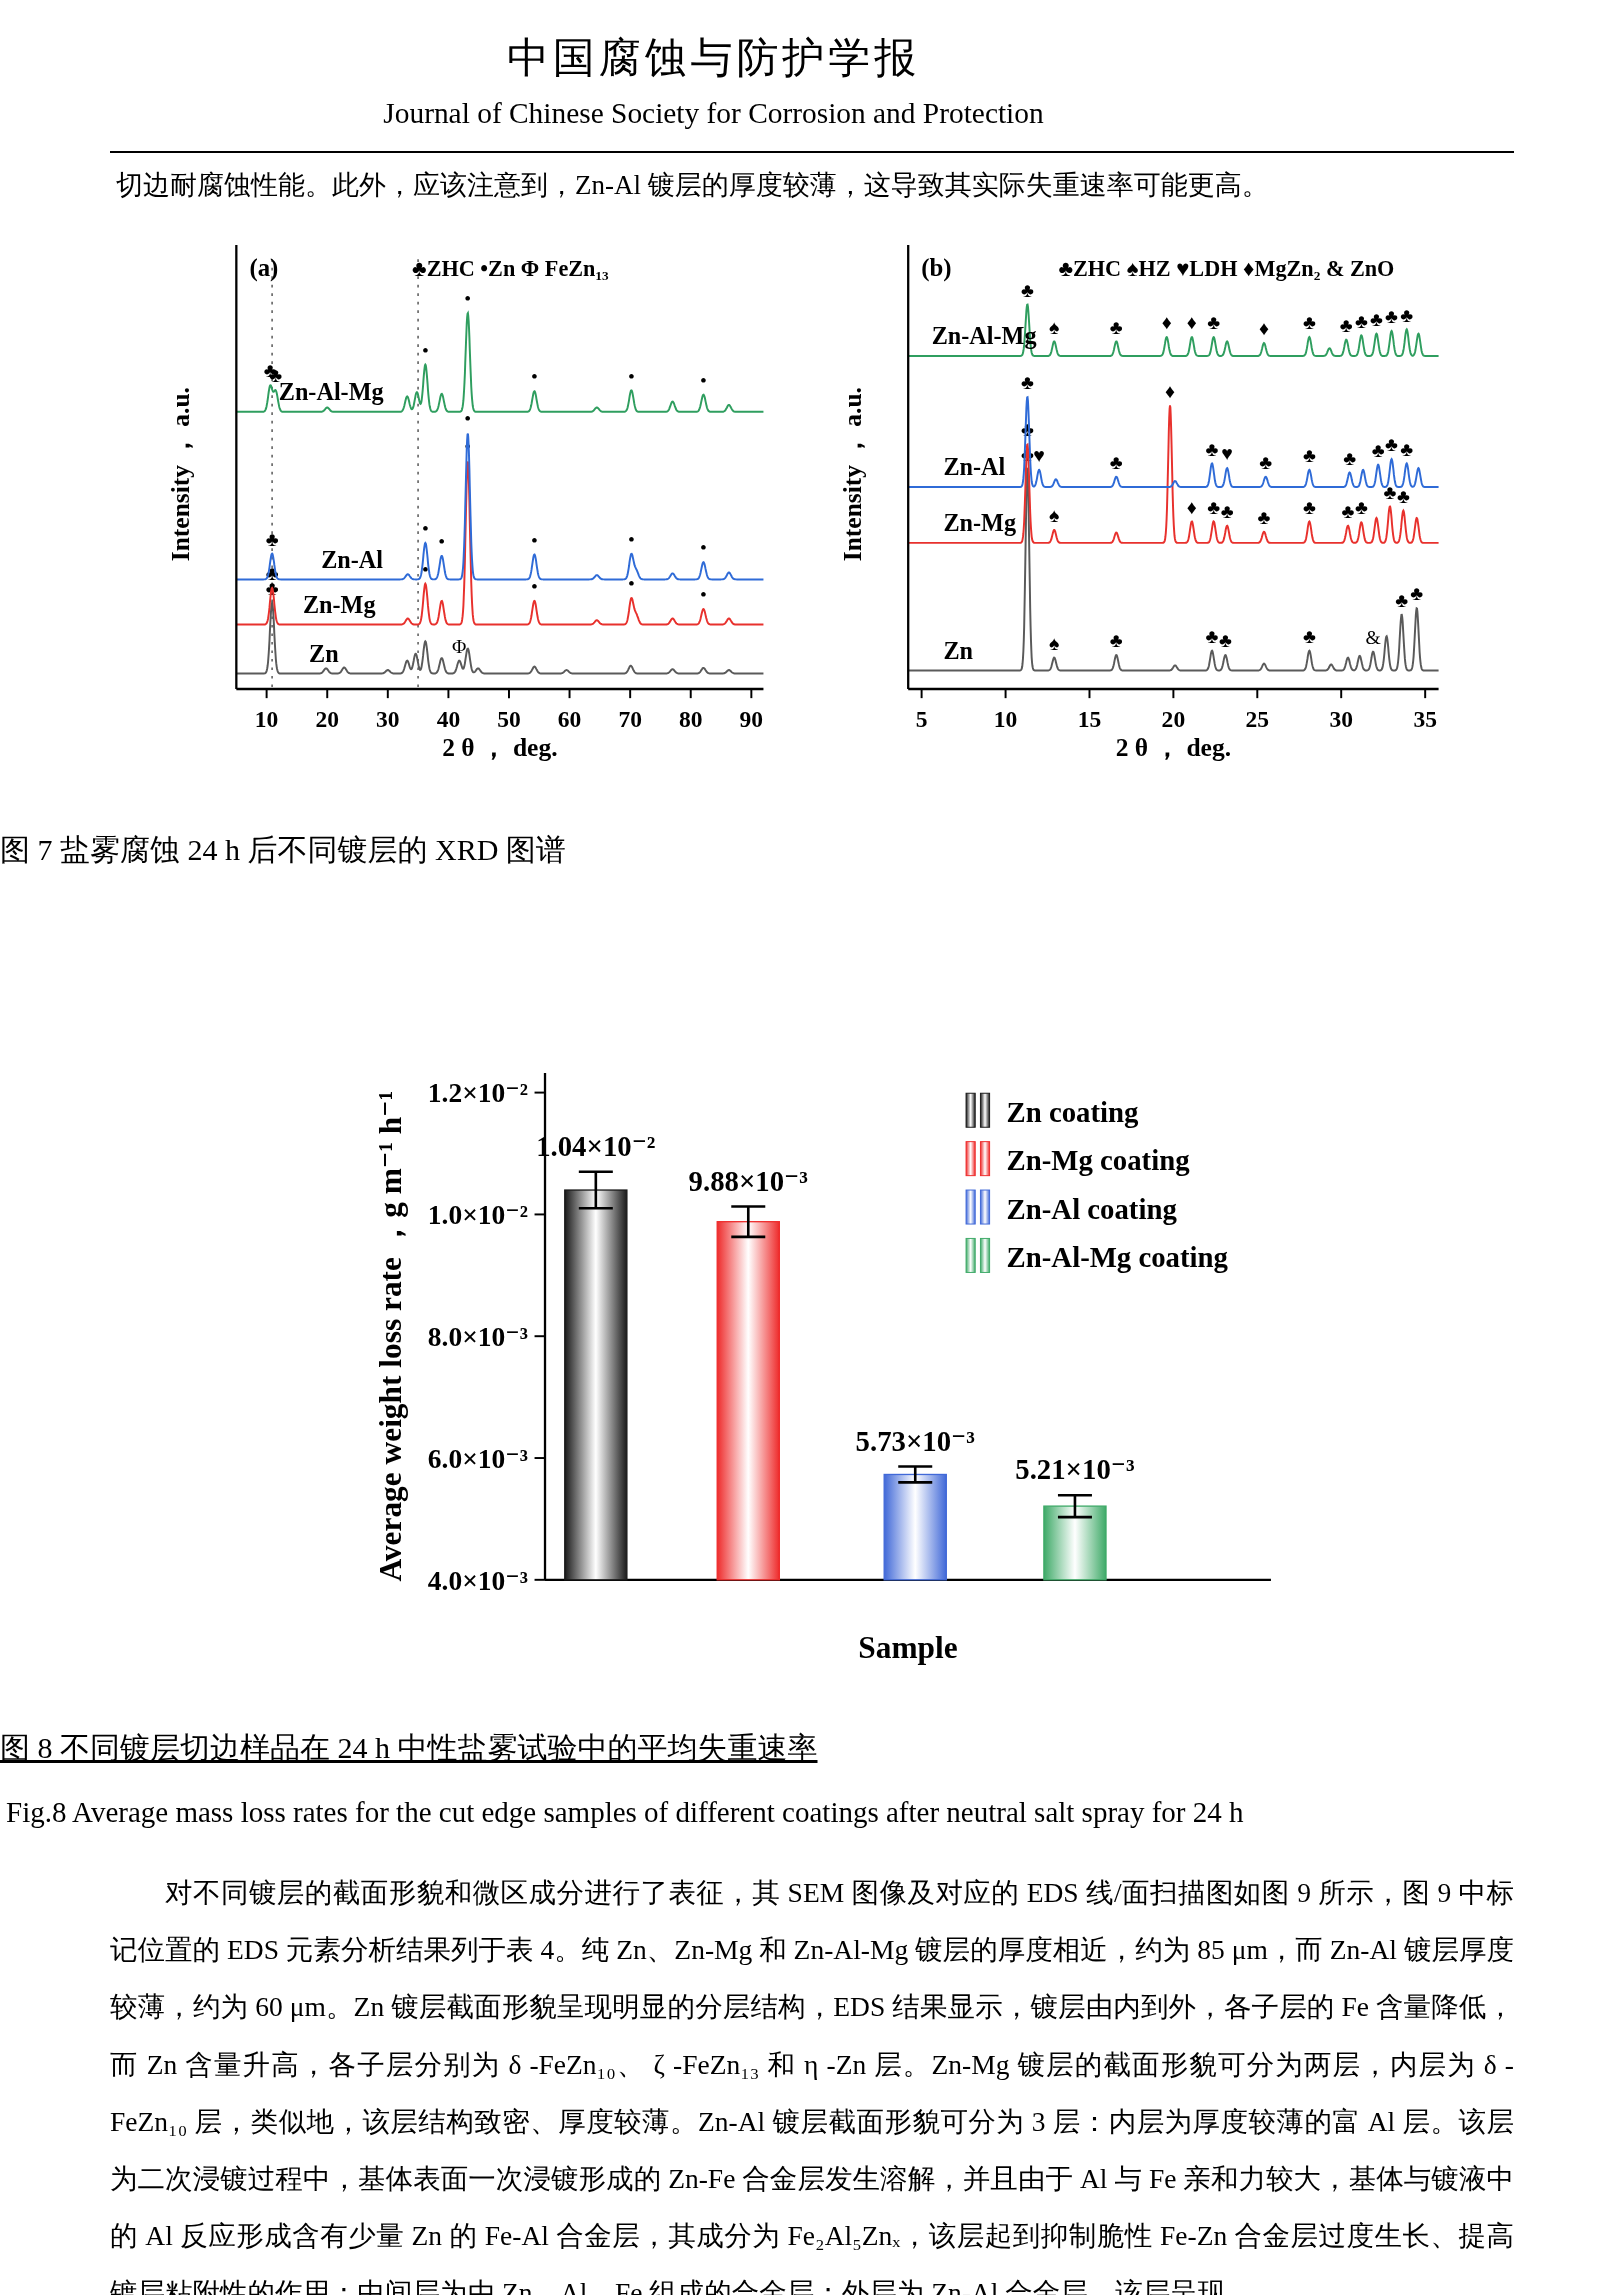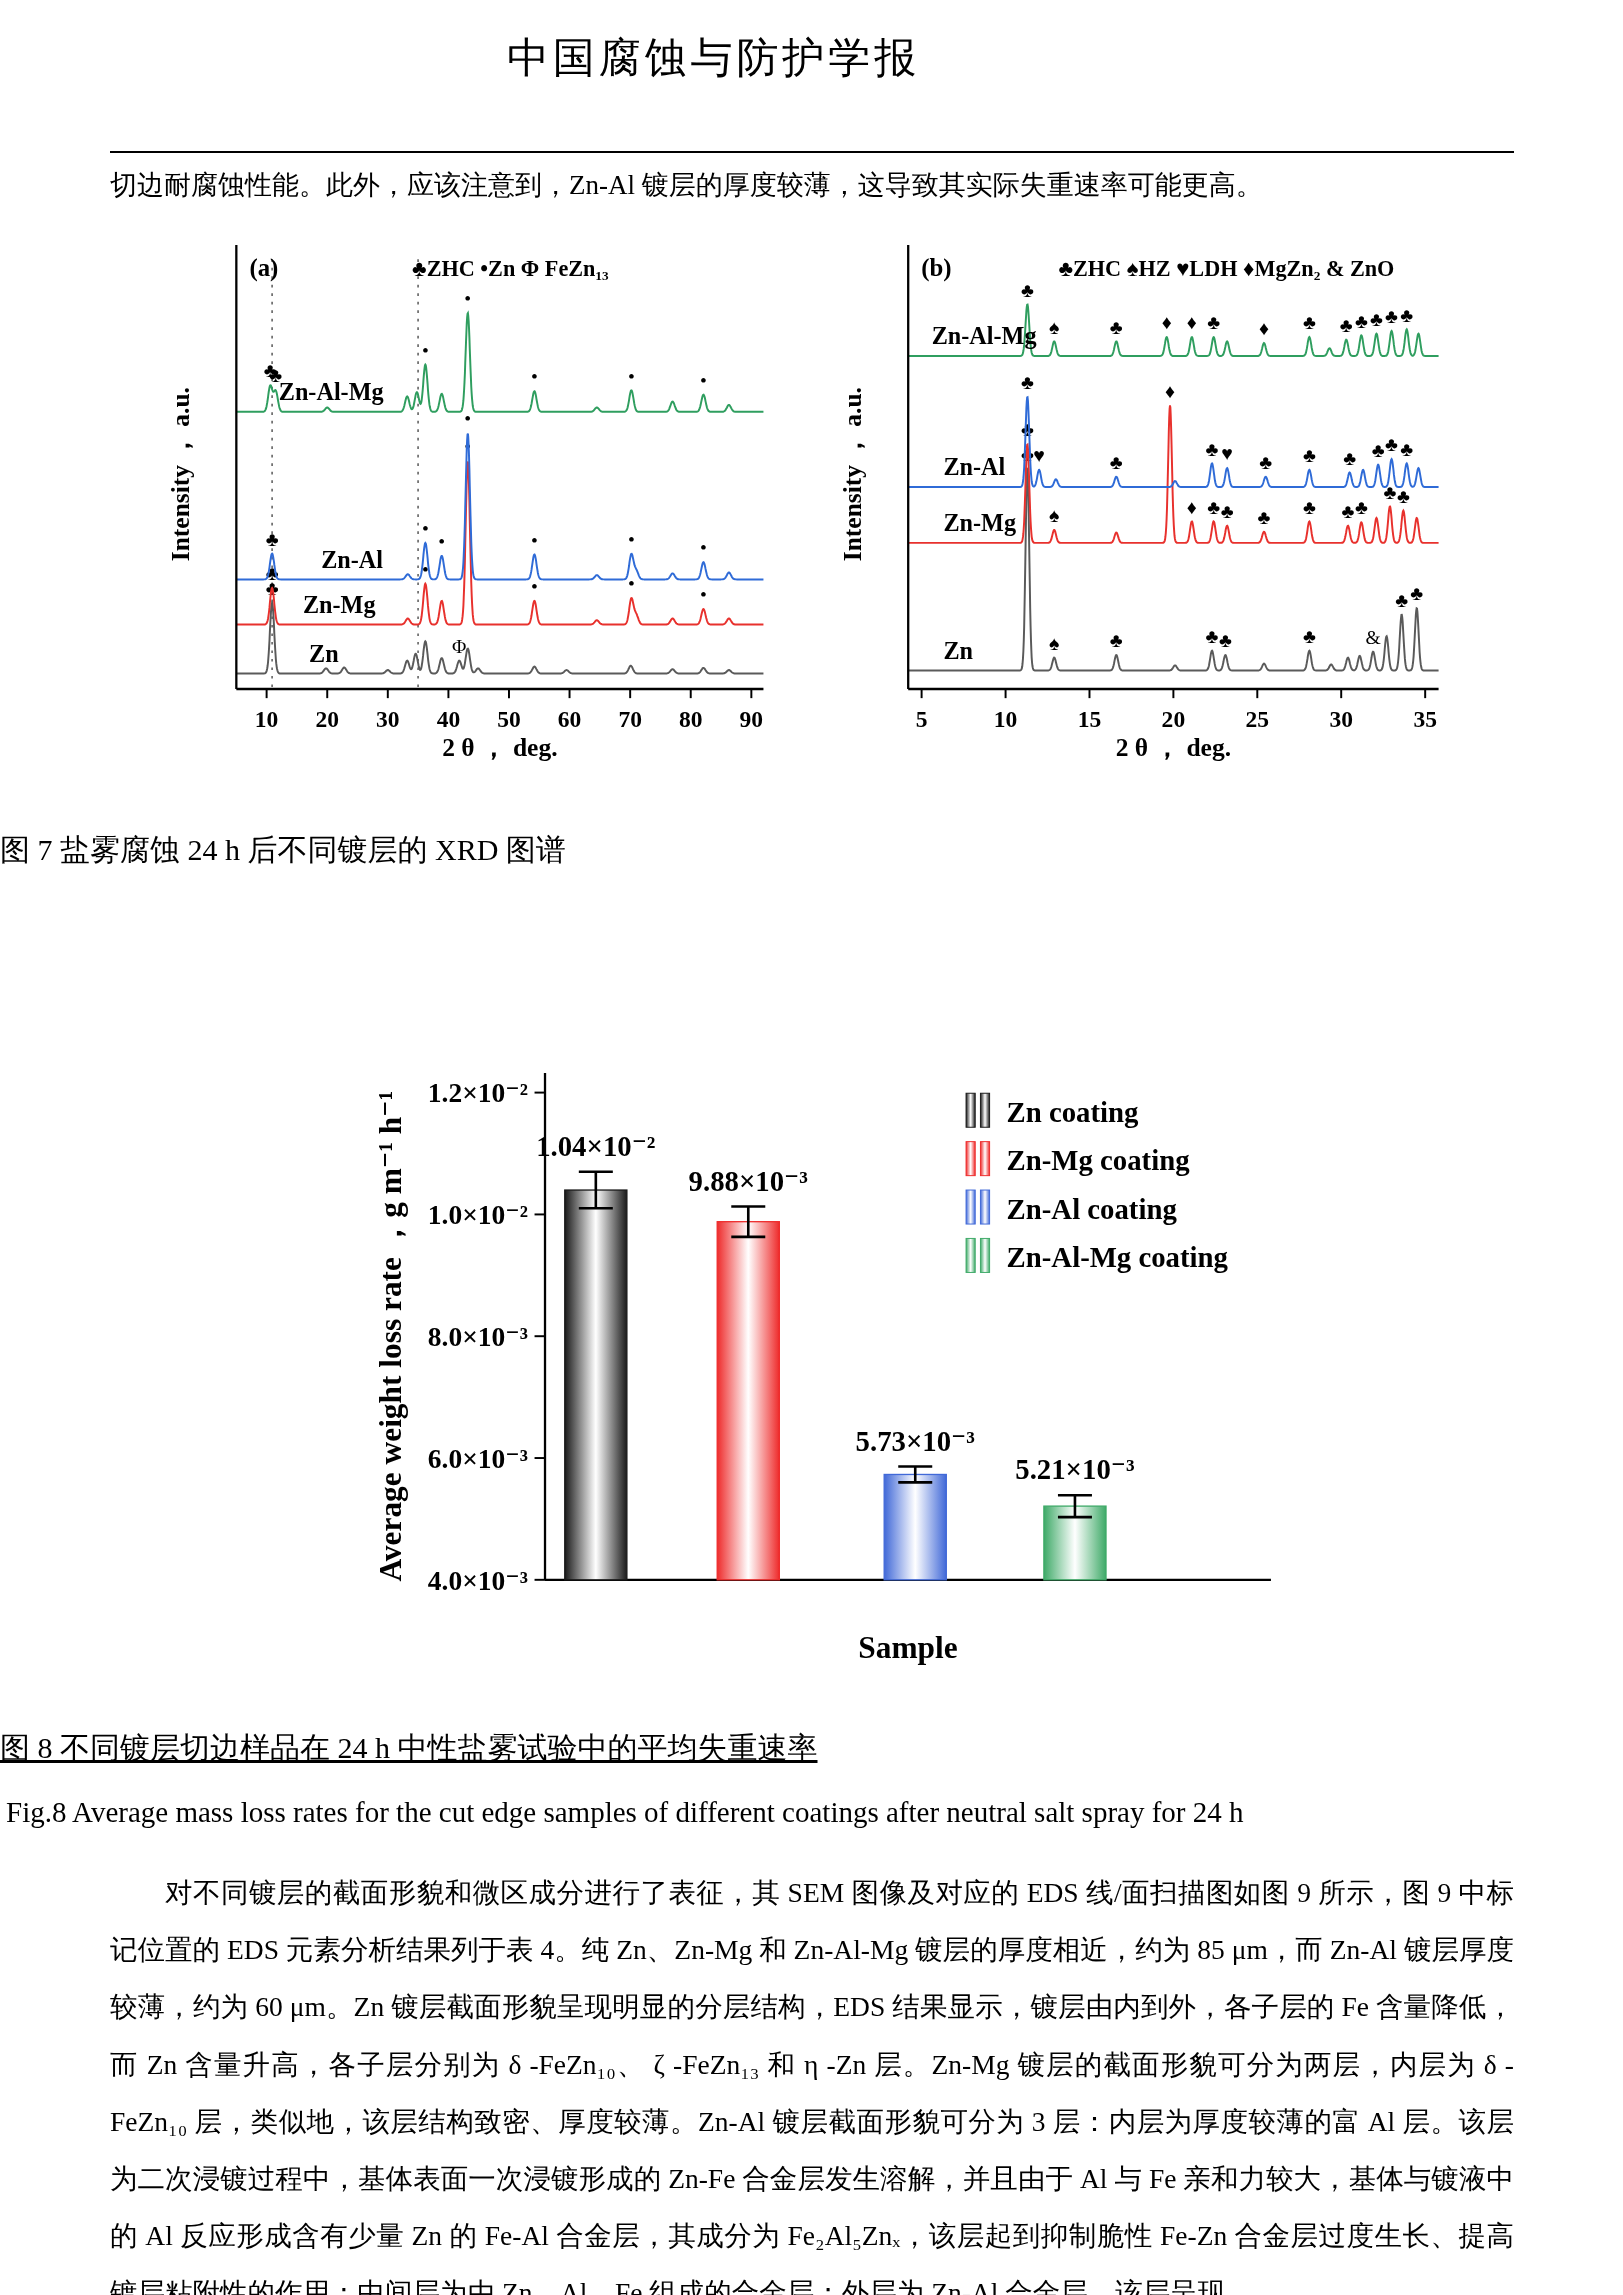--- a/index.html
+++ b/index.html
@@ -10,21 +10,21 @@
     color:#000;
   }
   .page { position:relative; width:1427px; height:2295px; background:#fff; }
 
   .journal-header { position:absolute; top:30px; left:0; width:100%; text-align:center; }
   .title-cn { font-size:42px; letter-spacing:3.9px; }
   .title-en { font-size:29.4px; margin-top:10.5px; }
 
   .rule { position:absolute; top:151px; left:110px; width:1404px; border-top:2px solid #000; }
 
-  .intro { position:absolute; top:165px; left:110px; width:1404px; font-size:27px; line-height:1.5; }
+  .intro { position:absolute; top:165px; left:116px; width:1404px; font-size:27px; line-height:1.5; }
 
   .figure7 { position:absolute; top:241px; left:0; width:100%; height:537px; }
   .chart-a { position:absolute; top:0; left:164px; }
   .chart-b { position:absolute; top:0; left:836px; }
 
   .cap { position:absolute; left:0; width:100%; text-align:left; }
   .cap7-cn { top:830px; font-size:30px; }
   .cap7-en { top:894px; font-size:29.4px; }
 
   .chart-bar { position:absolute; top:1037px; left:365px; }
@@ -49,20 +49,21 @@
   svg .bleg   { font-size:44px; font-weight:bold; }
   svg .baxis  { font-size:48px; font-weight:bold; }
 </style>
 </head>
 <body>
 
 <div class="page">
 
   <div class="journal-header">
     <div class="title-cn">中国腐蚀与防护学报</div>
+    <div class="title-en">Journal of Chinese Society for Corrosion and Protection</div>
   </div>
 
   <div class="rule"></div>
 
   <p class="intro">切边耐腐蚀性能。此外，应该注意到，Zn-Al 镀层的厚度较薄，这导致其实际失重速率可能更高。</p>
 
   <figure class="figure7">
     <svg id="xrd-a" width="609" height="533" class="chart chart-a" viewBox="0 0 930 815">
         <line x1="164.7" y1="28" x2="164.7" y2="685" stroke="#666" stroke-width="2.5" stroke-dasharray="4 9"></line>
         <line x1="387.9" y1="28" x2="387.9" y2="685" stroke="#666" stroke-width="2.5" stroke-dasharray="4 9"></line>

